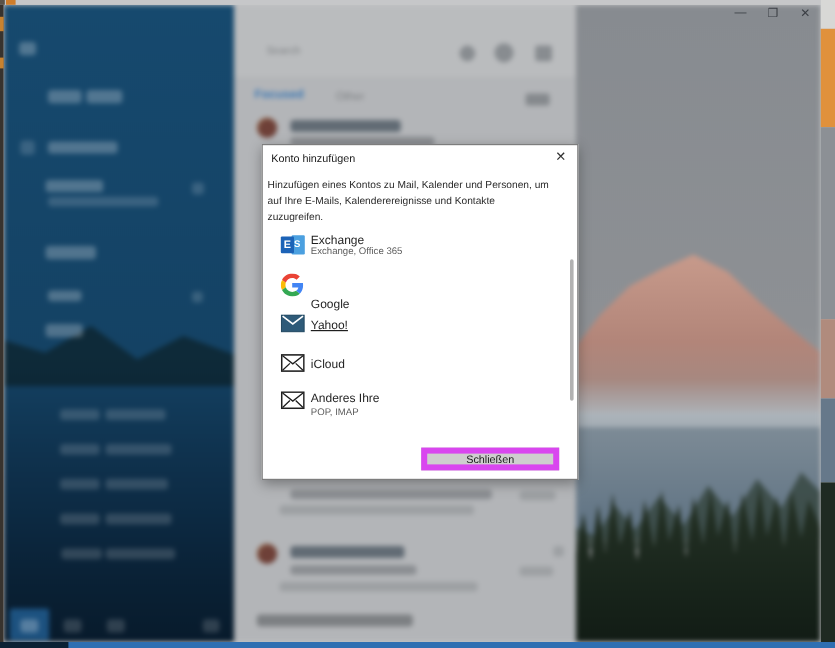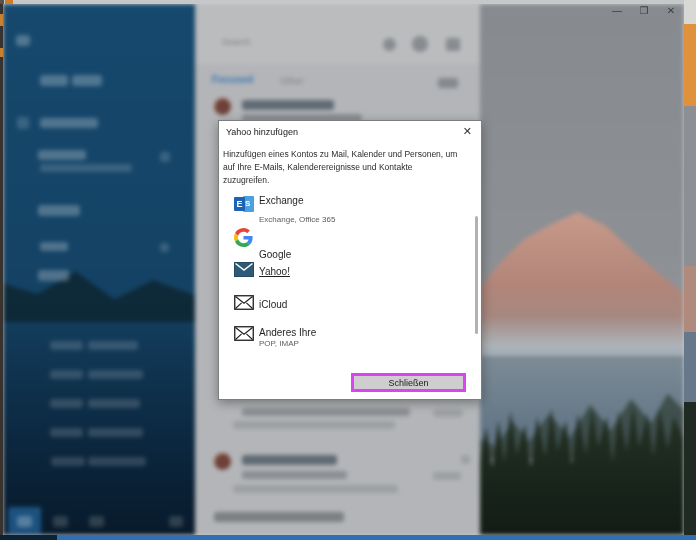--- a/index.html
+++ b/index.html
@@ -64,21 +64,21 @@
   #dialog{left:218px;top:120px;width:264px;height:280px;background:#ffffff;
     border:1px solid #7d7d7d;box-shadow:0 3px 10px rgba(0,0,0,.35);box-sizing:border-box;}
   .dlg-title{left:7px;top:6px;font-size:9px;color:#1a1a1a;}
   .dlg-close{right:9px;top:4px;font-size:11px;color:#333;cursor:pointer;line-height:12px;}
   .dlg-desc{left:4px;top:27px;width:238px;font-size:8.5px;line-height:13px;color:#2b2b2b;}
   .prov-icon{left:15px;width:20px;height:20px;}
   .prov-label{left:40px;font-size:10px;color:#1f1f1f;}
   .prov-sub{left:40px;font-size:8px;color:#5c5c5c;}
   .dlg-scroll{right:3px;top:95px;width:3px;height:118px;background:#b2b2b2;border-radius:2px;}
   .dlg-btn{left:132px;top:252px;width:115px;height:19px;background:#cecece;
-    border:3px solid #d946ef;font-size:9px;color:#1a1a1a;display:flex;
+    border:5px solid #d946ef;font-size:9px;color:#1a1a1a;display:flex;
     align-items:center;justify-content:center;box-sizing:border-box;cursor:pointer;}
   
   .ex-page{position:absolute;left:9px;top:2px;width:11px;height:16px;background:#4ba0e0;border-radius:1px;}
   .ex-page span{position:absolute;left:2px;top:3px;font-size:8px;color:#fff;font-weight:bold;}
   .ex-tile{position:absolute;left:0;top:3px;width:11px;height:14px;background:#1c63b7;border-radius:1px;}
   .ex-tile span{position:absolute;left:2.5px;top:2px;font-size:9px;color:#fff;font-weight:bold;line-height:10px;}
 </style>
 </head>
 <body>
 
@@ -158,34 +158,34 @@
     </div>
 
     <div class="winctl">
       <span>—</span>
       <span>❐</span>
       <span>✕</span>
     </div>
   </div>
 
   <div id="dialog" class="abs">
-    <div class="abs dlg-title">Yahoo hinzufügen</div>
+    <div class="abs dlg-title">Konto hinzufügen</div>
     <div class="abs dlg-close">✕</div>
     <div class="abs dlg-desc">Hinzufügen eines Kontos zu Mail, Kalender und Personen, um auf Ihre E-Mails, Kalenderereignisse und Kontakte zuzugreifen.</div>
 
     <div class="abs prov-icon" style="top:73px;">
       <div class="ex-page">
           <span>S</span>
         </div>
       <div class="ex-tile">
           <span>E</span>
         </div>
     </div>
     <div class="abs prov-label" style="top:74px;">Exchange</div>
-    <div class="abs prov-sub" style="top:94px;">Exchange, Office 365</div>
+    <div class="abs prov-sub" style="top:84px;">Exchange, Office 365</div>
 
     <div class="abs prov-icon" style="top:107px;">
       <svg width="19" height="19" viewBox="0 0 48 48">
         <path fill="#EA4335" d="M24 9.5c3.54 0 6.71 1.22 9.21 3.6l6.85-6.85C35.9 2.38 30.47 0 24 0 14.62 0 6.51 5.38 2.56 13.22l7.98 6.19C12.43 13.72 17.74 9.5 24 9.5z"></path>
         <path fill="#4285F4" d="M46.98 24.55c0-1.57-.15-3.09-.38-4.55H24v9.02h12.94c-.58 2.96-2.26 5.48-4.78 7.18l7.73 6c4.51-4.18 7.09-10.36 7.09-17.65z"></path>
         <path fill="#FBBC05" d="M10.53 28.59c-.48-1.45-.76-2.99-.76-4.59s.27-3.14.76-4.59l-7.98-6.19C.92 16.46 0 20.12 0 24c0 3.88.92 7.54 2.56 10.78l7.97-6.19z"></path>
         <path fill="#34A853" d="M24 48c6.48 0 11.93-2.13 15.89-5.81l-7.73-6c-2.15 1.45-4.92 2.3-8.16 2.3-6.26 0-11.57-4.22-13.47-9.91l-7.98 6.19C6.51 42.62 14.62 48 24 48z"></path>
       </svg>
     </div>
     <div class="abs prov-label" style="top:128px;">Google</div>

